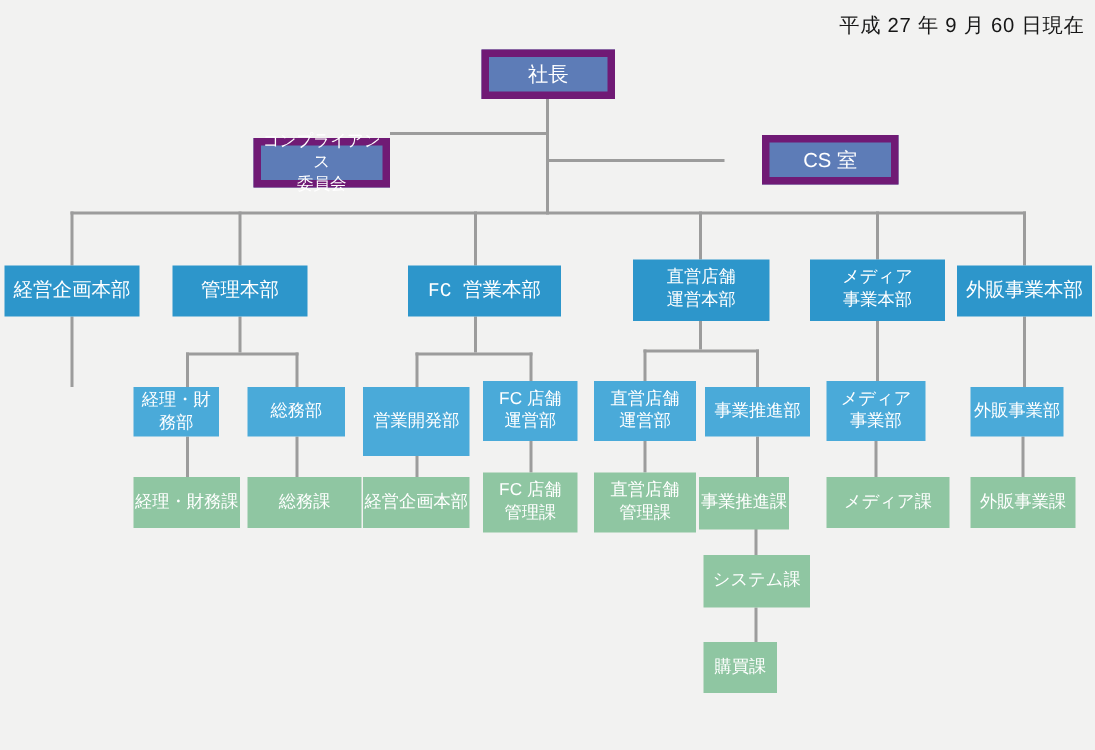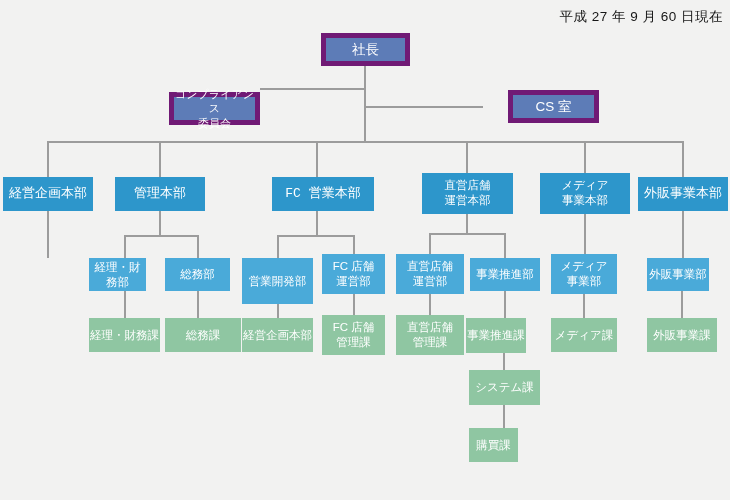--- a/index.html
+++ b/index.html
@@ -109,18 +109,18 @@
   <div class="node divn" style="left:647px;top:258px;width:62px;height:33px">外販事業部</div>
 
   <div class="node sect" style="left:89px;top:318px;width:71px;height:34px">経理・財務課</div>
   <div class="node sect" style="left:165px;top:318px;width:76px;height:34px">総務課</div>
   <div class="node sect" style="left:242px;top:318px;width:71px;height:34px">経営企画本部</div>
   <div class="node sect" style="left:322px;top:315px;width:63px;height:40px">FC 店舗
 管理課</div>
   <div class="node sect" style="left:396px;top:315px;width:68px;height:40px">直営店舗
 管理課</div>
   <div class="node sect" style="left:466px;top:318px;width:60px;height:35px">事業推進課</div>
-  <div class="node sect" style="left:551px;top:318px;width:66px;height:34px">メディア課</div>
+  <div class="node sect" style="left:551px;top:318px;width:82px;height:34px">メディア課</div>
   <div class="node sect" style="left:647px;top:318px;width:70px;height:34px">外販事業課</div>
   <div class="node sect" style="left:469px;top:370px;width:71px;height:35px">システム課</div>
   <div class="node sect" style="left:469px;top:428px;width:49px;height:34px">購買課</div>
 
 </div>
 
 </body></html>

